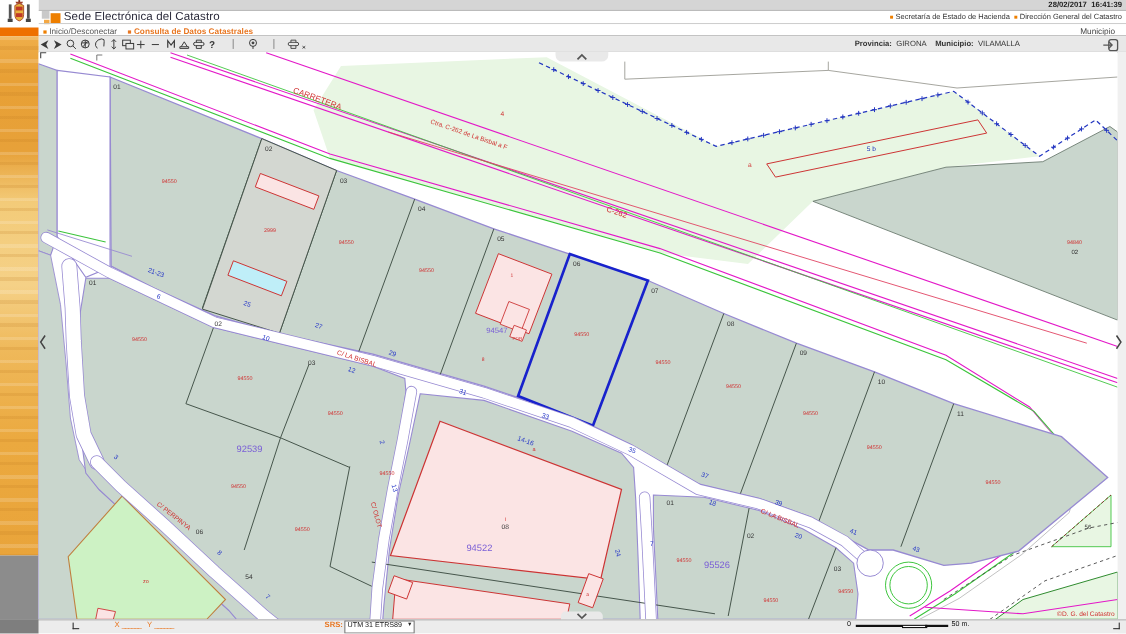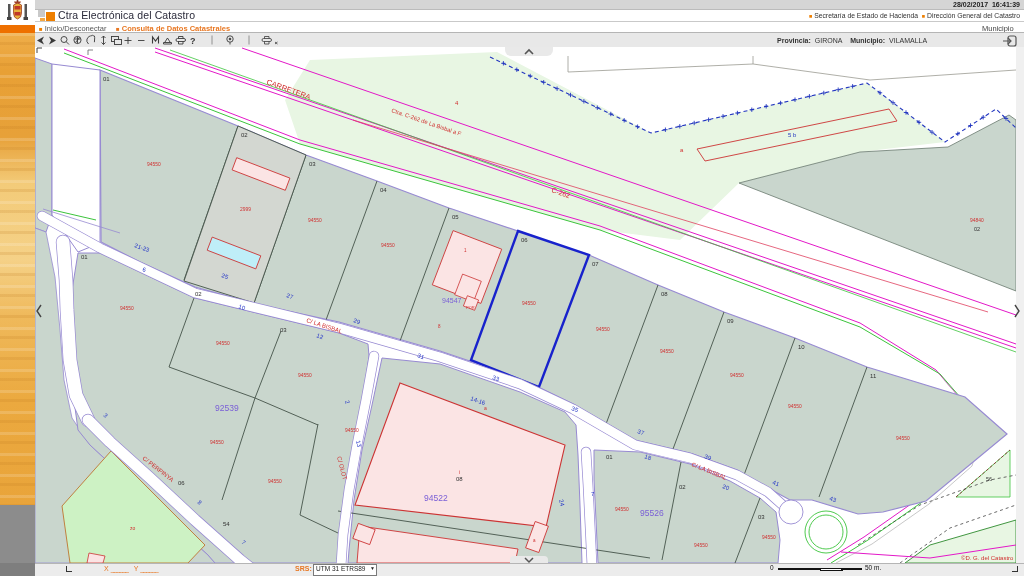--- a/index.html
+++ b/index.html
@@ -5,21 +5,21 @@
 .abs{position:absolute;}
 </style></head><body>
 
 <div class="abs" style="left:35px;top:0;width:989px;height:9px;background:#d5d5d5;border-bottom:1px solid #bbb;"></div>
 <div class="abs" style="right:4px;top:1px;font-size:7px;font-weight:bold;color:#222;">28/02/2017&nbsp; 16:41:39</div>
 
 <div class="abs" style="left:35px;top:10px;width:989px;height:11px;background:#fff;"></div>
 <div class="abs" style="left:38px;top:10px;width:7px;height:7px;background:#c9c9c9;"></div>
 <div class="abs" style="left:46px;top:12px;width:9px;height:9px;background:#ee7f00;"></div>
 <div class="abs" style="left:40px;top:18px;width:5px;height:5px;background:#f4a844;"></div>
-<div class="abs" style="left:58px;top:9px;font-size:10.5px;color:#2a2a3a;letter-spacing:0.1px;">Ctra Electrónica del Catastro</div>
+<div class="abs" style="left:58px;top:9px;font-size:10.5px;color:#2a2a3a;letter-spacing:0.1px;">Sede Electrónica del Catastro</div>
 <div class="abs" style="right:4px;top:12px;font-size:6.8px;color:#333;white-space:nowrap;"><span style="color:#ee7f00;font-size:5.5px;">■</span> Secretaría de Estado de Hacienda &nbsp;<span style="color:#ee7f00;font-size:5.5px;">■</span> Dirección General del Catastro</div>
 <div class="abs" style="left:35px;top:21px;width:989px;height:1px;background:#c9c9c9;"></div>
 
 <div class="abs" style="left:35px;top:22px;width:989px;height:10px;background:#fff;"></div>
 <div class="abs" style="left:39px;top:24px;font-size:7.5px;color:#555;"><span style="color:#ee7f00;font-size:6px;">■</span> Inicio/Desconectar</div>
 <div class="abs" style="left:116px;top:24px;font-size:7.5px;font-weight:bold;color:#e87722;"><span style="font-size:6px;">■</span> Consulta de Datos Catastrales</div>
 <div class="abs" style="left:908px;top:24px;font-size:7.5px;color:#444;margin-top:32px;">Ayuda</div>
 <div class="abs" style="left:982px;top:24px;font-size:7.5px;color:#444;">Municipio</div>
 <div class="abs" style="left:35px;top:32px;width:989px;height:1px;background:#b5b5b5;"></div>
 

